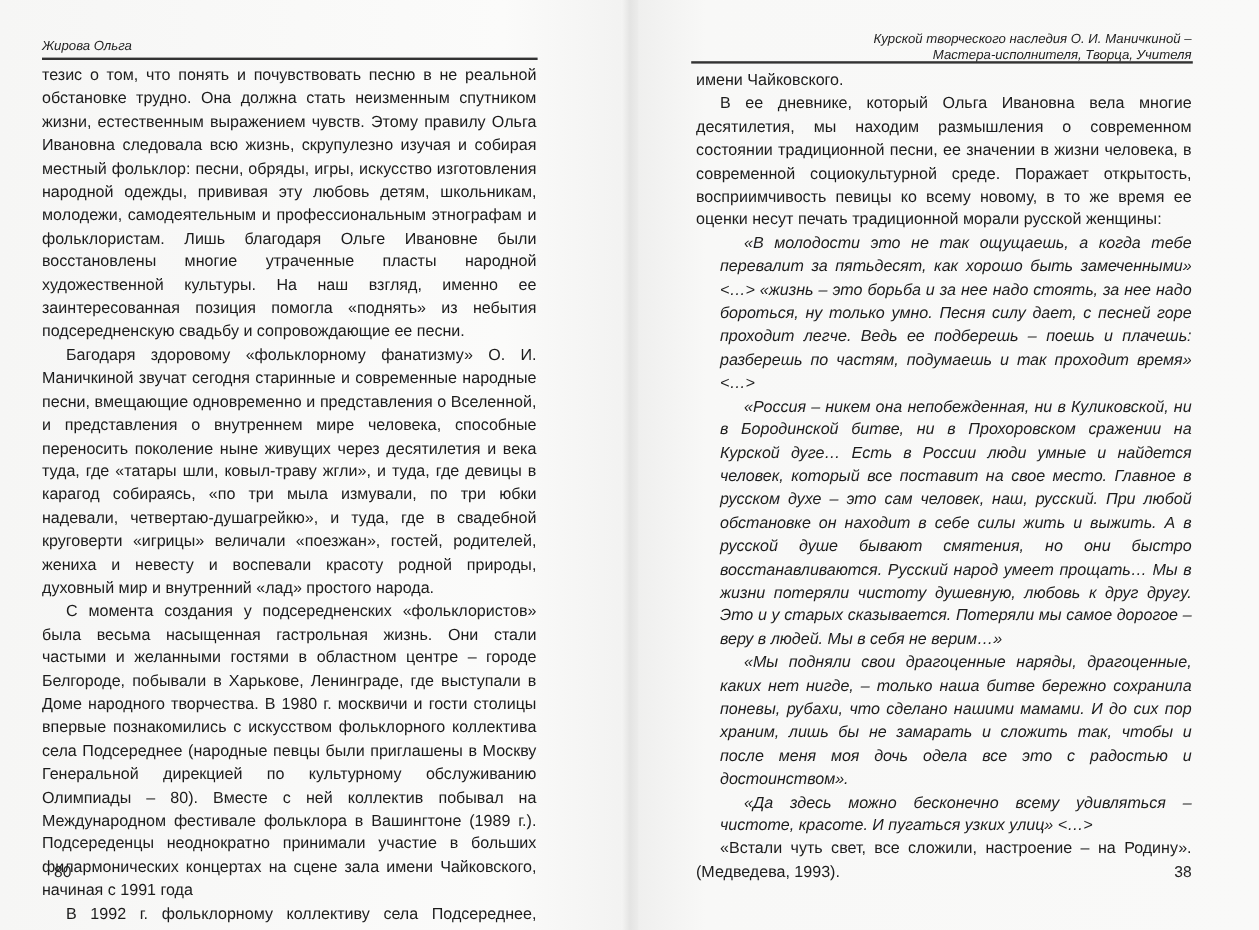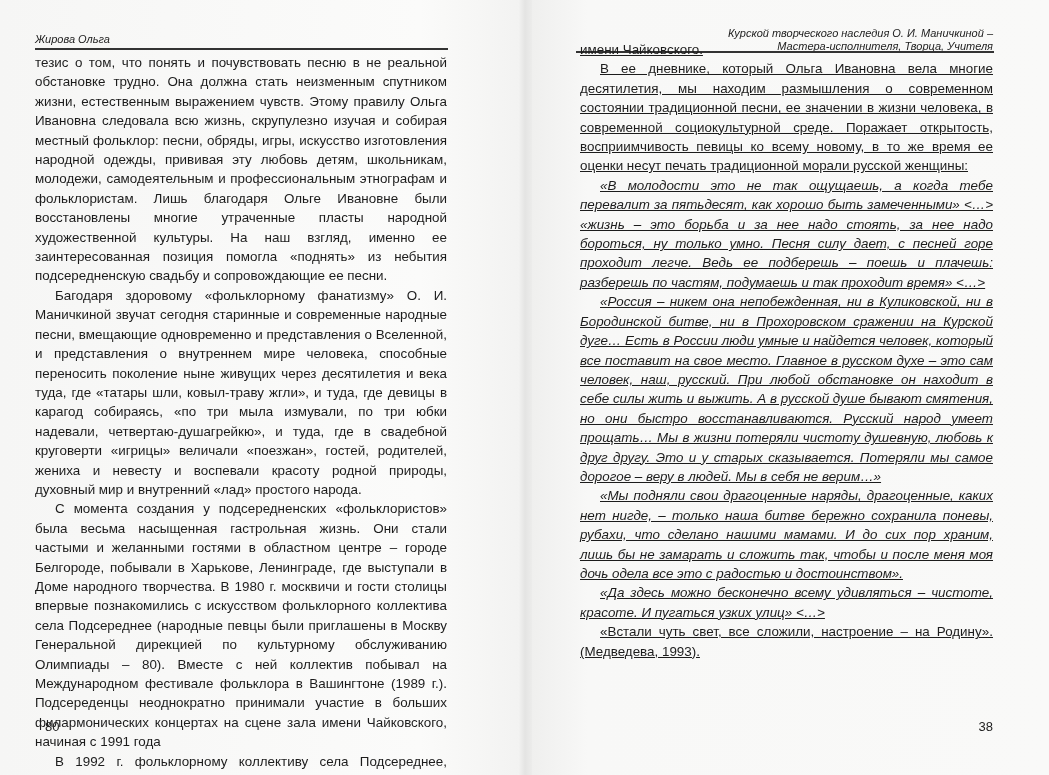--- a/index.html
+++ b/index.html
@@ -25,24 +25,24 @@
   .right-head { right: 56px; top: 27px; text-align: right; }
   .rule { position: absolute; height: 2px; background: #333; }
   .left-rule { left: 35px; top: 48px; width: 413px; }
   .right-rule { left: 51px; top: 51px; width: 418px; }
 
   .text {
     position: absolute; font-size: 13.4px; line-height: 19.4px;
     text-align: justify; hyphens: manual;
   }
   .left-text { left: 35px; top: 53px; width: 412px; }
-  .right-text { left: 55px; top: 40px; width: 413px; text-decoration: underline; }
+  .right-text { left: 55px; top: 57px; width: 413px; }
   .text p { margin: 0; text-indent: 0; }
   .text p.indent { text-indent: 20px; }
-  .text p.quote { font-style: italic; }
+  .text p.quote { font-style: italic; margin-left: 20px; }
   .text p.last { text-align-last: left; }
 
   .pagenum { position: absolute; font-size: 13px; color: #222; }
   .left-num { left: 45px; top: 719px; }
   .right-num { right: 56px; top: 719px; }
 </style>
 </head>
 <body>
 
 <div class="spread">

